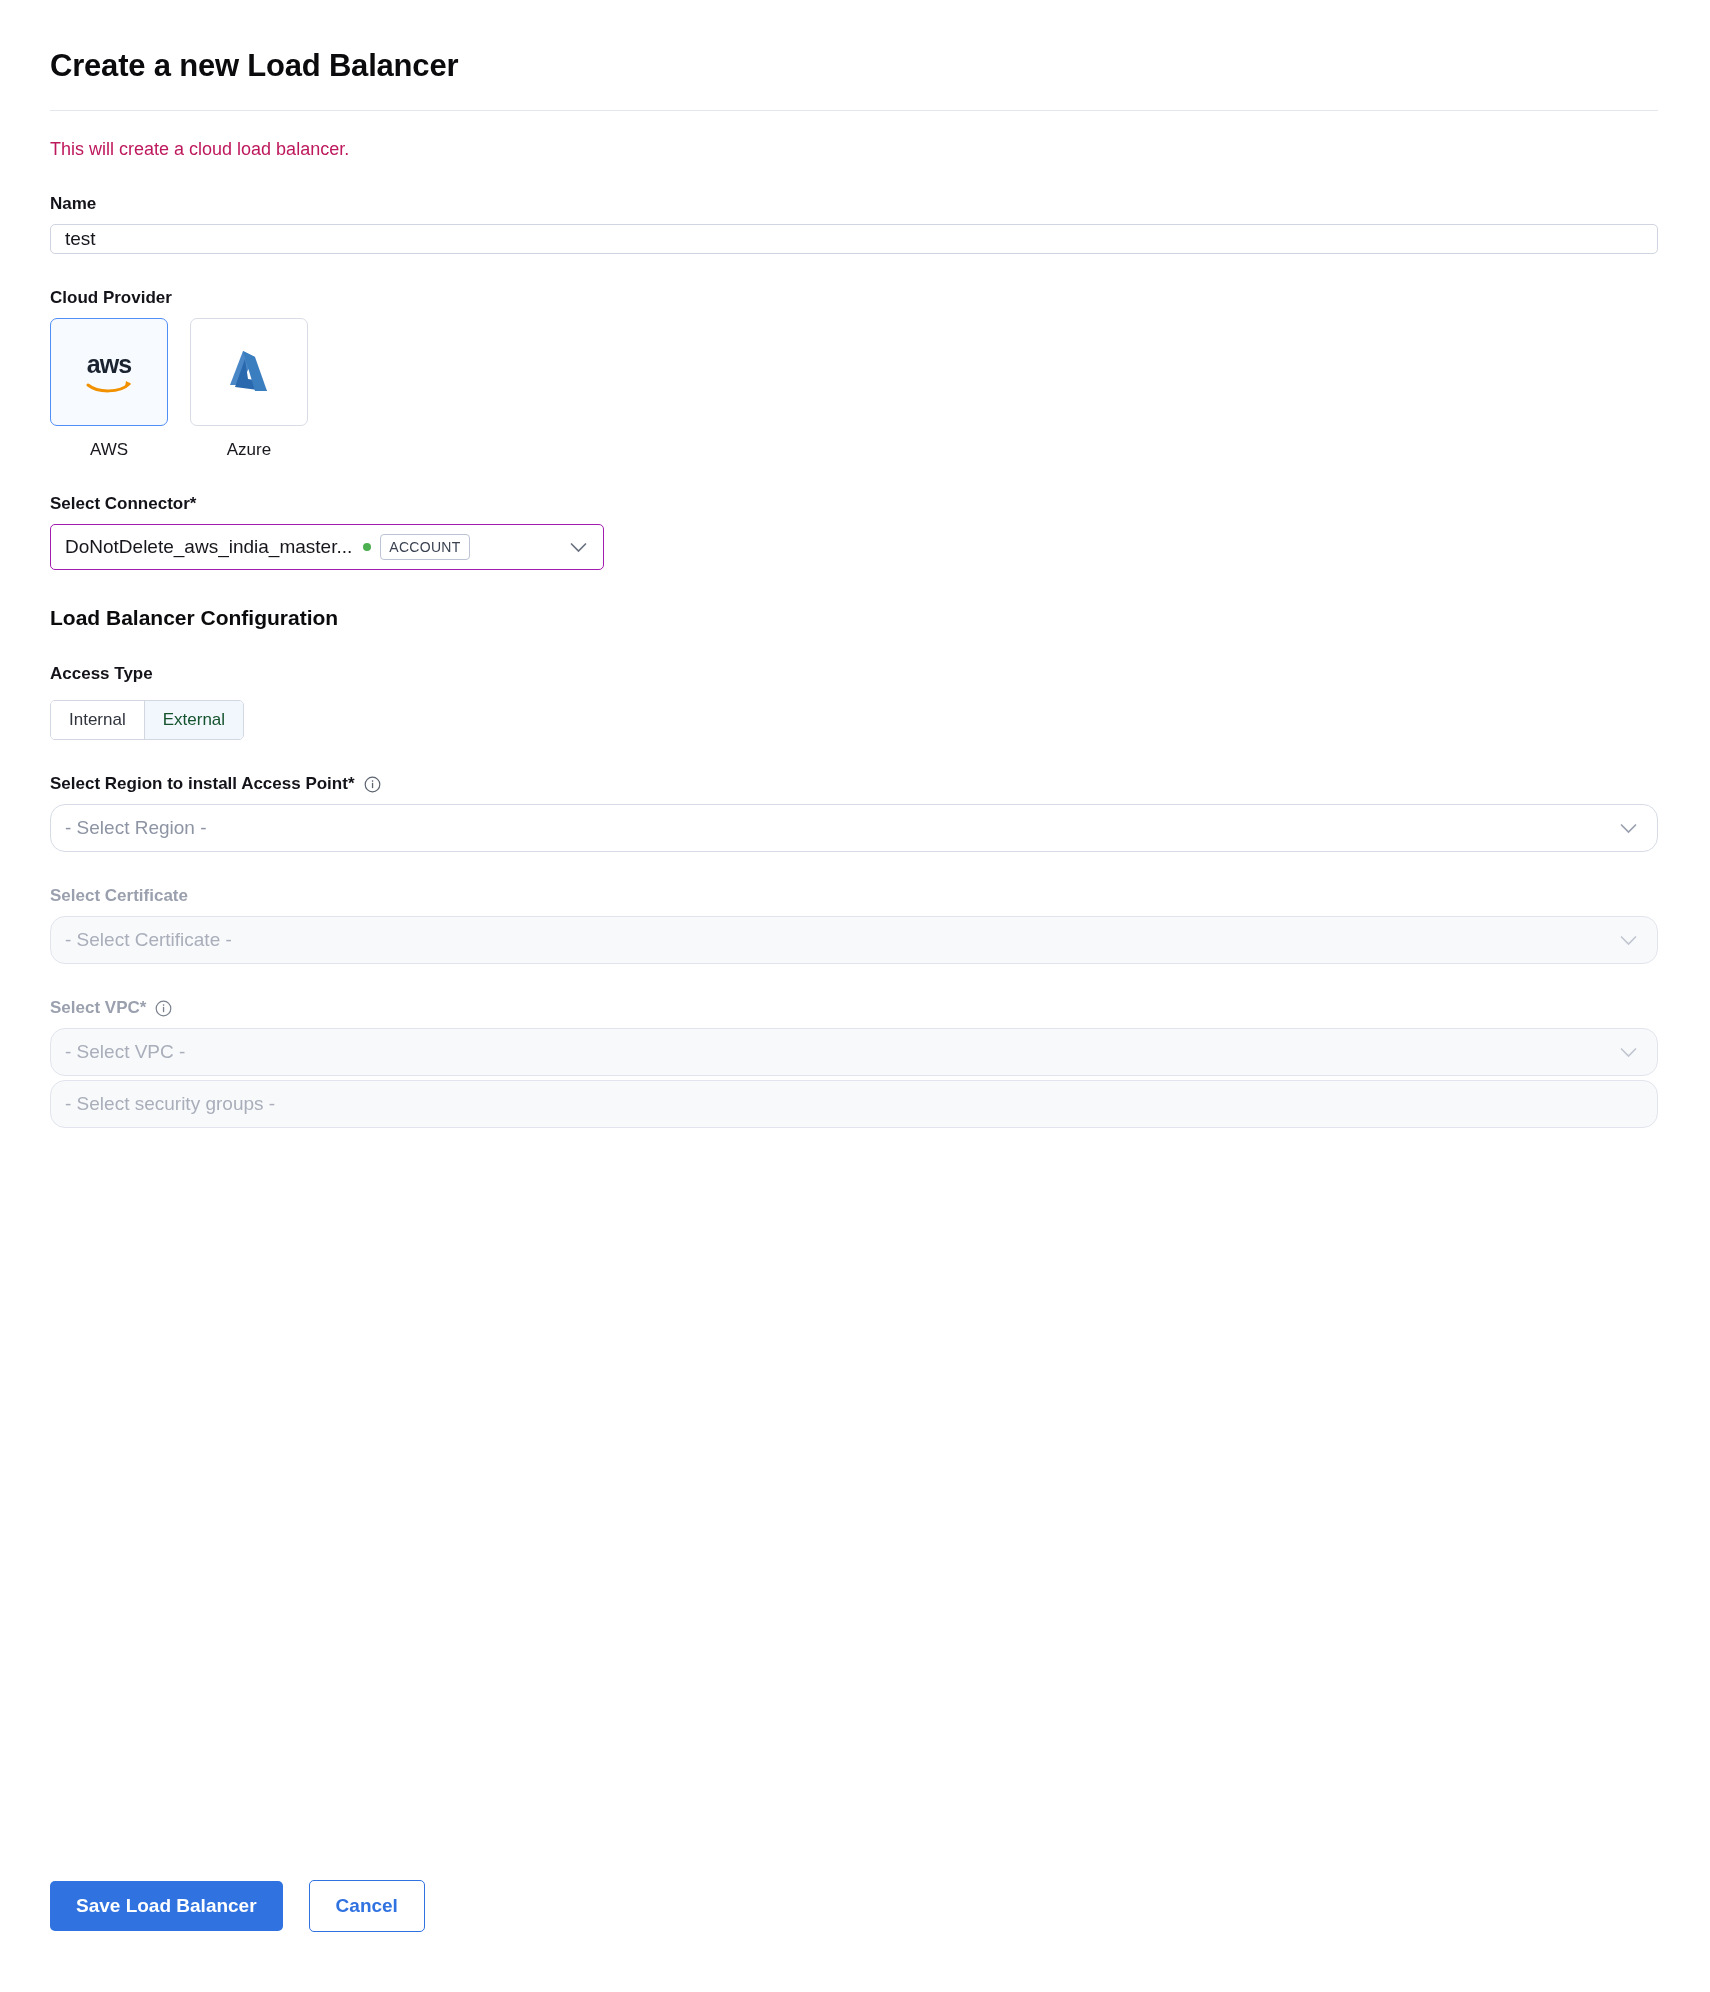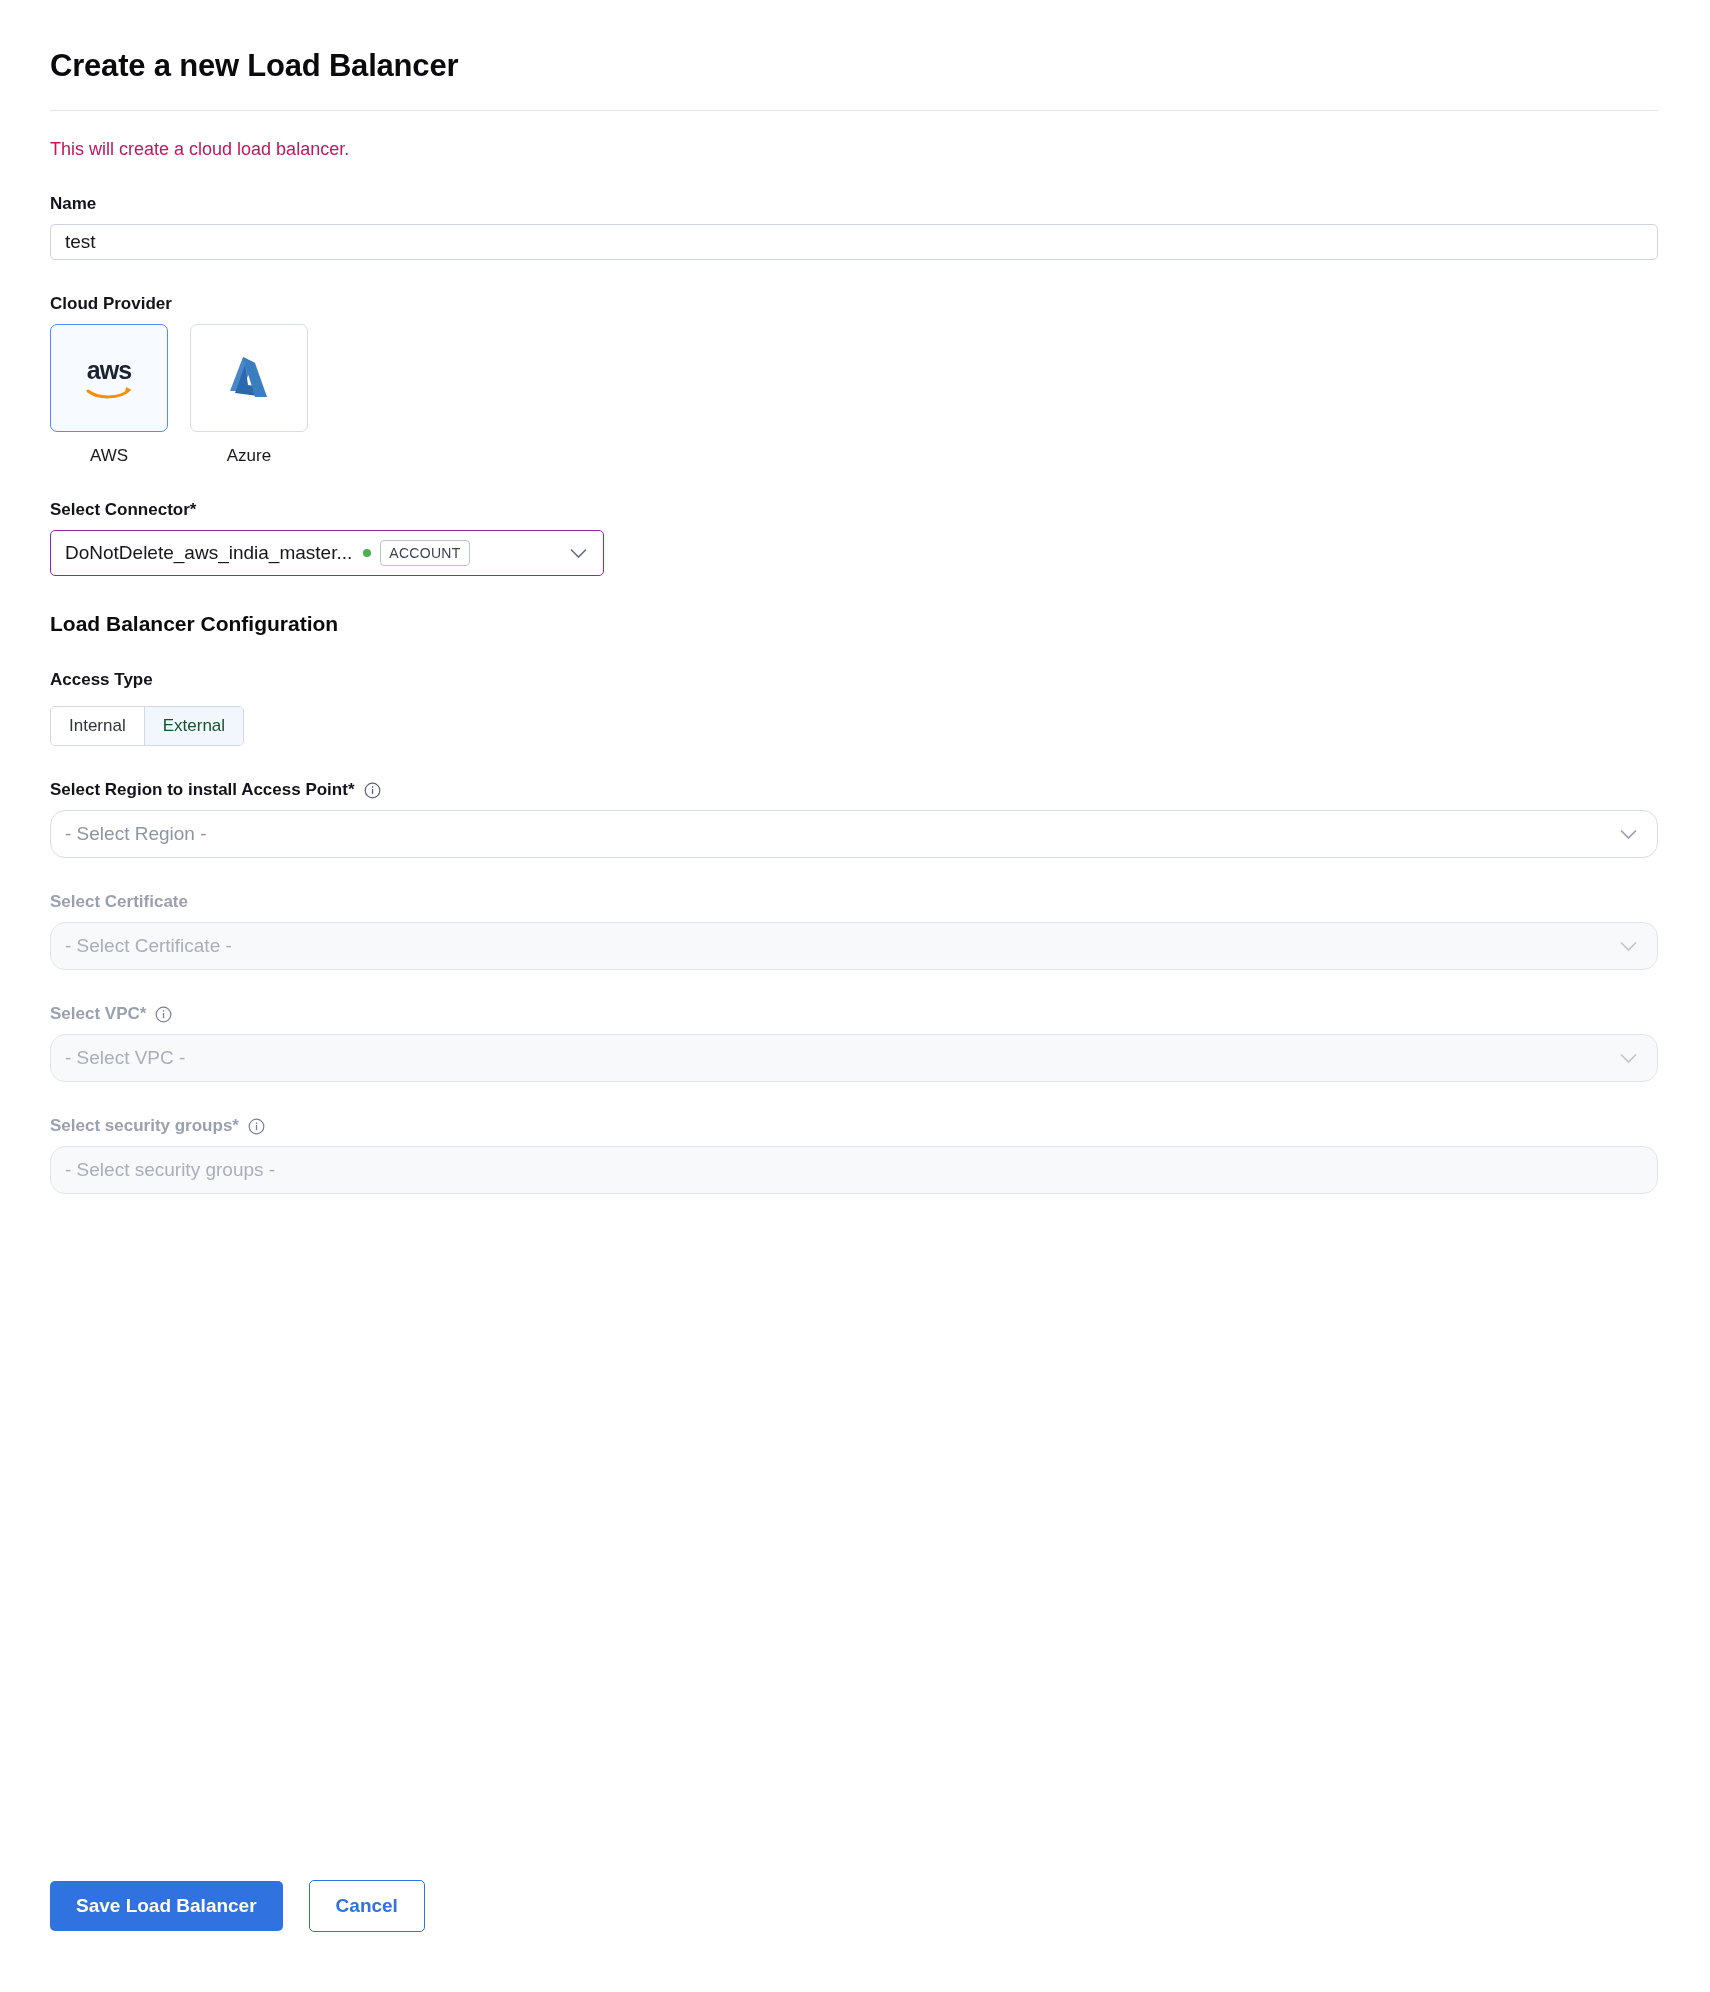--- a/index.html
+++ b/index.html
@@ -39,21 +39,21 @@
     color: #13131a;
     margin-top: 34px;
     margin-bottom: 10px;
   }
   .field-label.disabled {
     color: #9aa0ae;
     font-weight: bold;
   }
   .text-input {
     width: 1608px;
-    height: 36px;
+    height: 30px;
     border: 1px solid #d0d4e0;
     border-radius: 5px;
     font-size: 19px;
     padding: 0 14px;
     color: #16161c;
     background: #ffffff;
     outline: none;
     font-family: "Liberation Sans", sans-serif;
   }
   .provider-row {
@@ -343,30 +343,20 @@
   <div class="select-box disabled">
     <span>- Select VPC -</span>
     <span class="caret">
       <svg width="17" height="11" viewBox="0 0 17 11">
           <path d="M1.5 2 L8.5 9 L15.5 2" stroke="#c1c6d0" stroke-width="1.7" fill="none" stroke-linecap="round"></path>
         </svg>
     </span>
   </div>
 
   
-  <div class="field-label disabled label-row">
-    <span>Select security groups*</span>
-    <span class="info-icon">
-      <svg width="17" height="17" viewBox="0 0 17 17">
-          <circle cx="8.5" cy="8.5" r="7.3" fill="none" stroke="#7a828f" stroke-width="1.2"></circle>
-          <rect x="7.9" y="6.9" width="1.3" height="5.2" fill="#7a828f"></rect>
-          <rect x="7.9" y="4.3" width="1.3" height="1.5" fill="#7a828f"></rect>
-        </svg>
-    </span>
-  </div>
   <div class="select-box disabled">
     <span>- Select security groups -</span>
   </div>
 
   
   <div class="footer">
     <button class="btn-primary">Save Load Balancer</button>
     <button class="btn-secondary">Cancel</button>
   </div>
 

